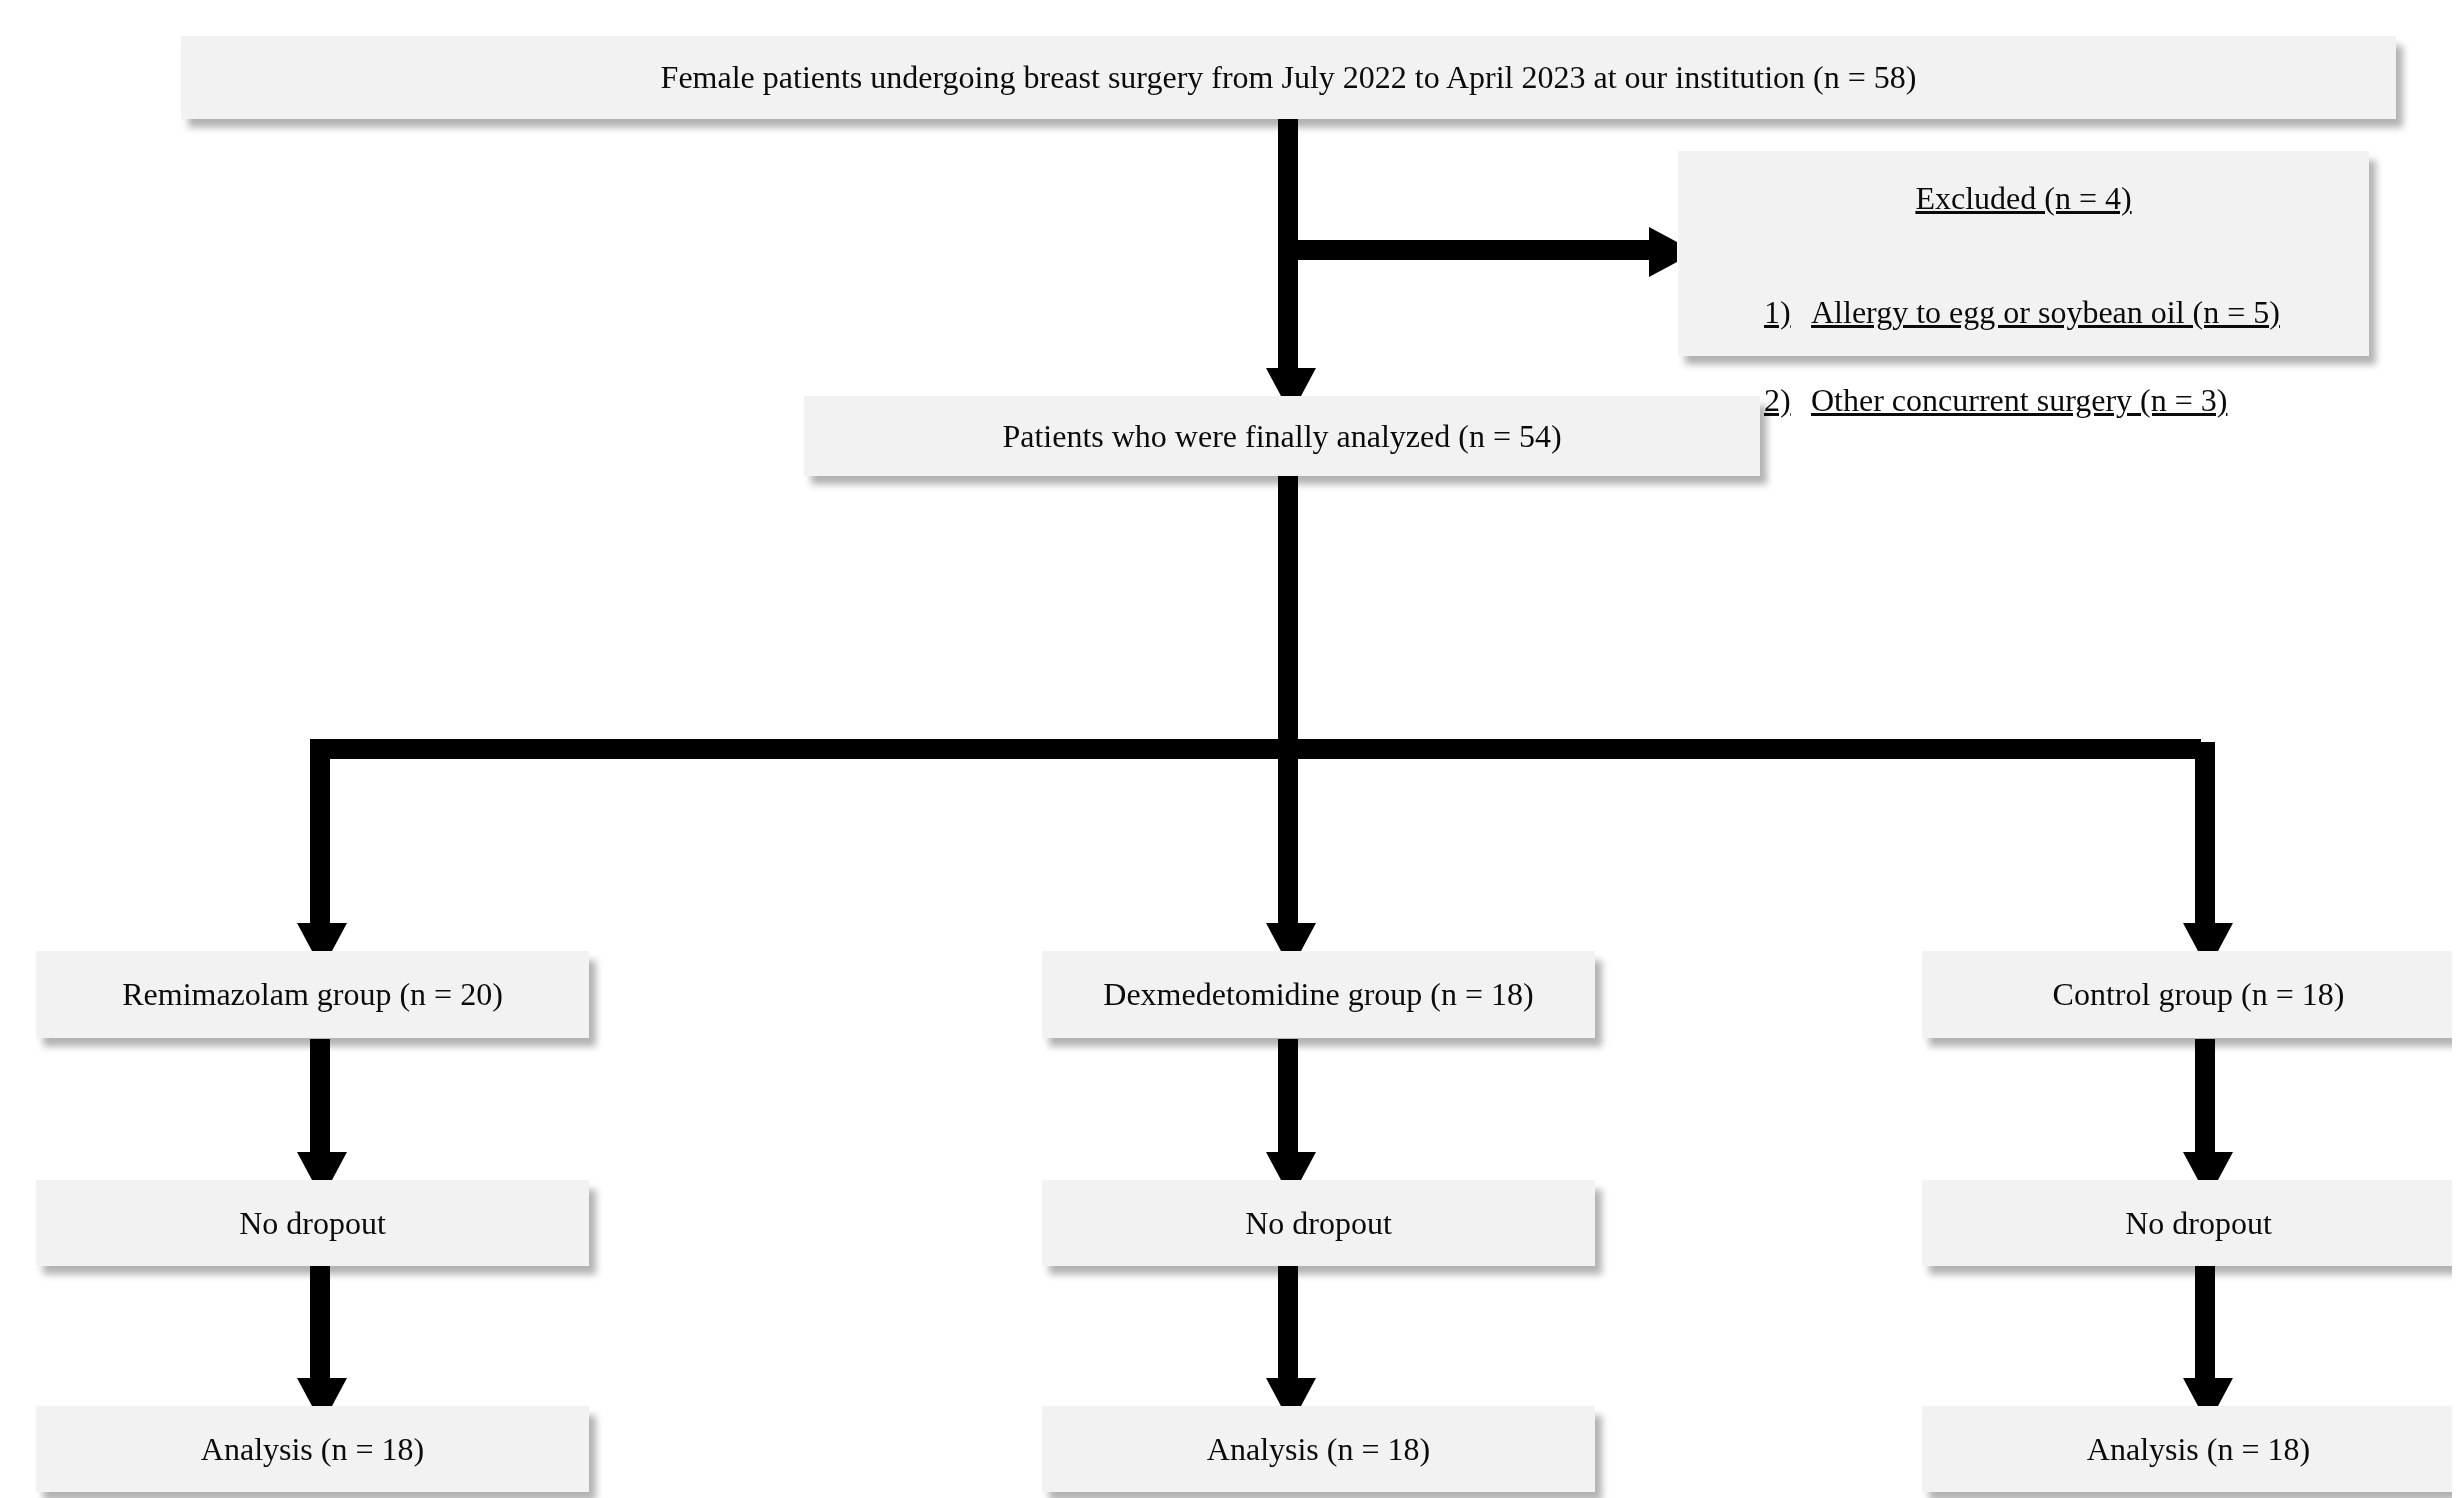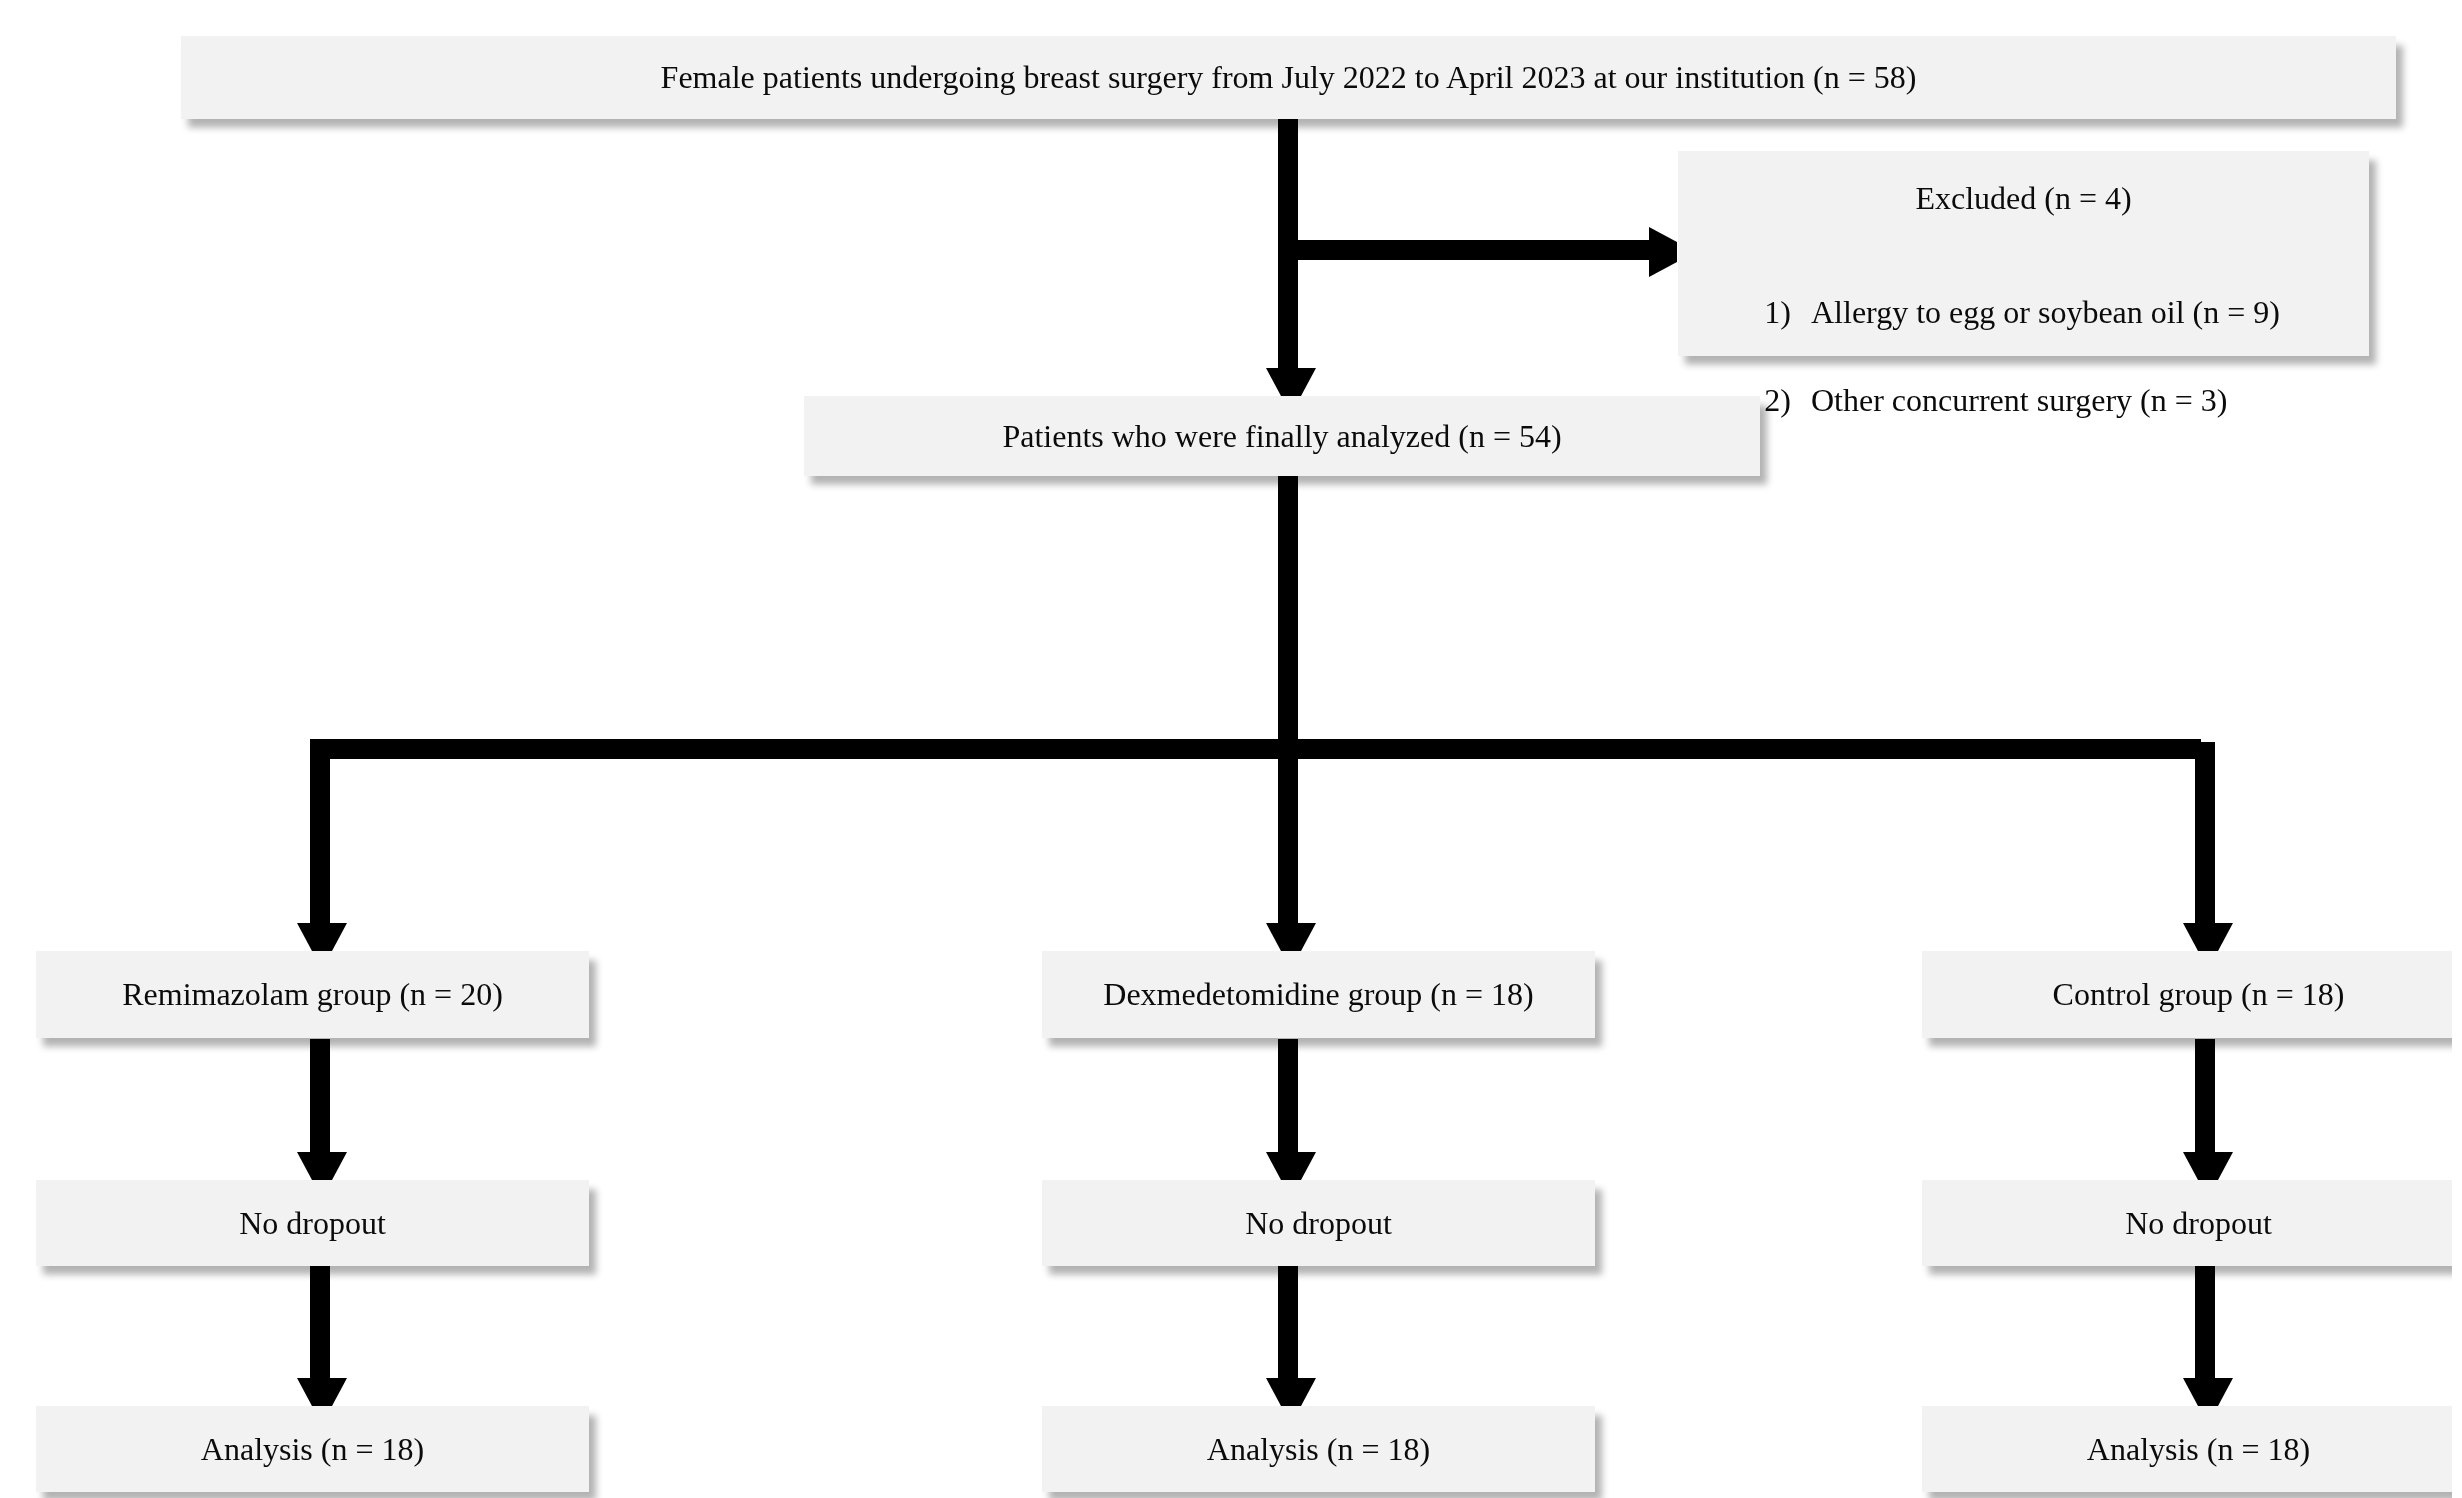--- a/index.html
+++ b/index.html
@@ -32,21 +32,22 @@
     line-height:1.2;
   }
   
   .b-top{left:161px;top:15.5px;width:2215px;height:83px;}
   
   .b-excluded{
     left:1658px;top:131px;width:691px;height:205px;
     flex-direction:column;
     justify-content:flex-start;
     padding-top:18.3px;
-    text-align:right;
+    text-align:left;
+    text-decoration:underline;
   }
   .ex-title{align-self:center;font-size:32px;}
   .ex-list{margin-top:35px;width:100%;padding-left:56px;display:flex;flex-direction:column;gap:10px;}
   .ex-item{display:flex;font-size:32px;}
   .ex-num{width:47px;flex:none;}
   
   .b-analyzed{left:784px;top:376px;width:956px;height:80px;align-items:center;}
   
   .col-left{left:16px;width:553px;}
   .col-mid{left:1022px;width:553px;}
@@ -77,21 +78,21 @@
 
   <div class="box b-top">
     <span>Female patients undergoing breast surgery from July 2022 to April 2023 at our institution (n = 58)</span>
   </div>
 
   <div class="box b-excluded">
     <div class="ex-title">Excluded (n = 4)</div>
     <div class="ex-list">
       <div class="ex-item">
         <span class="ex-num">1)</span>
-        <span>Allergy to egg or soybean oil (n = 9)</span>
+        <span>Allergy to egg or soybean oil (n = 5)</span>
       </div>
       <div class="ex-item">
         <span class="ex-num">2)</span>
         <span>Other concurrent surgery (n = 3)</span>
       </div>
     </div>
   </div>
 
   <div class="box b-analyzed">
     <span>Patients who were finally analyzed (n = 54)</span>

